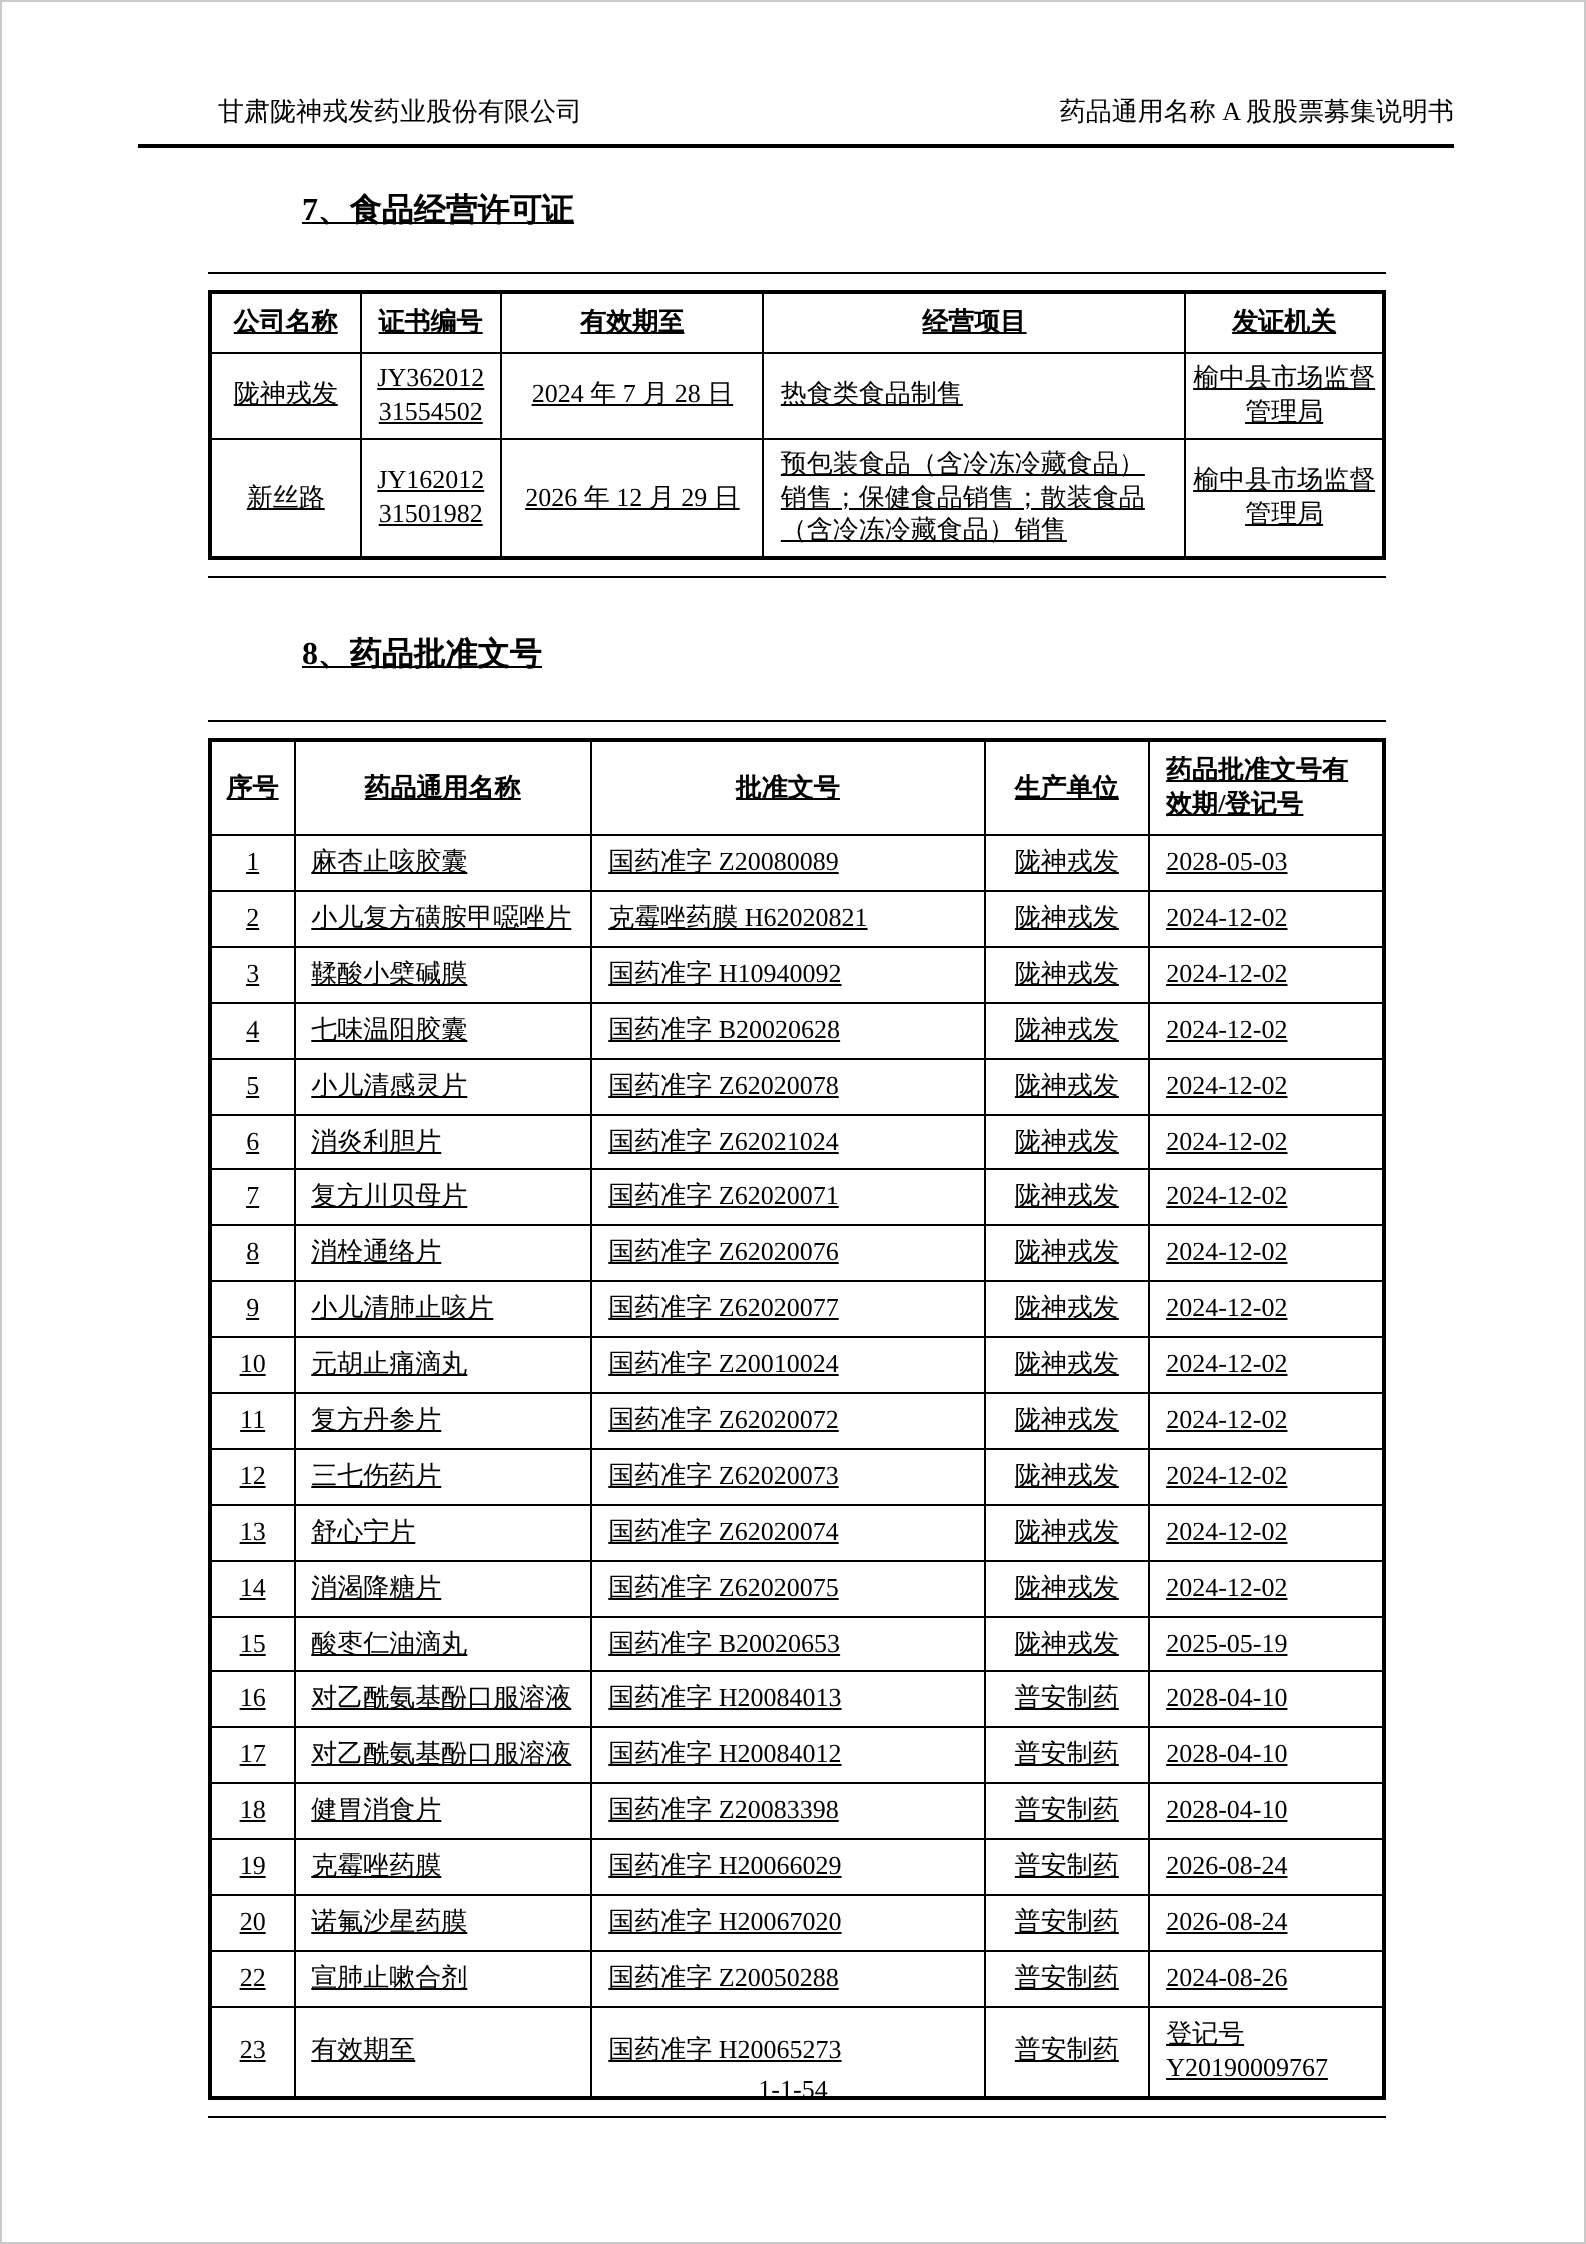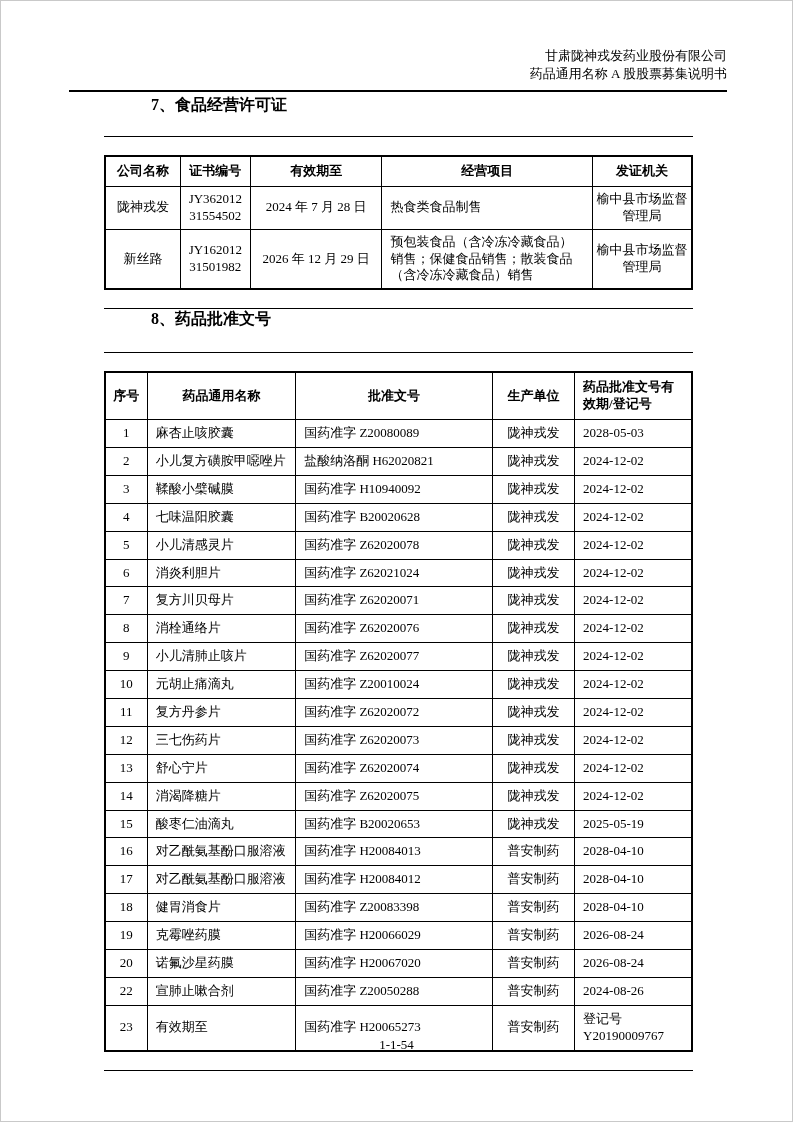--- a/index.html
+++ b/index.html
@@ -6,29 +6,29 @@
   html,body { background:#e9e9e9; }
   body { font-family:"Liberation Serif","DejaVu Serif",serif; color:#000; }
   .page {
     position:relative; width:793px; height:1122px; background:#fff;
     margin:0 auto; border:1px solid #c9c9c9; overflow:hidden;
   }
   
   .pageheader {
     position:absolute; left:68px; top:46px; width:658px;
     display:flex; justify-content:space-between; align-items:flex-end;
-    border-bottom:2px solid #000; padding-bottom:7px; font-size:13px;flex-direction:column;
+    border-bottom:2px solid #000; padding-bottom:7px; font-size:13px;
   }
   .pageheader .hl { margin-left:40px; }
   
-  .content { position:absolute; left:103px; top:84px; width:589px; }
+  .content { position:absolute; left:103px; top:84px; width:589px;text-decoration:underline; }
   .secheading { font-size:16px; font-weight:bold; margin:10px 0 20px 47px; }
-  .secheading.second { margin-top:0; margin-bottom:22px; }
-  
-  .tblwrap { border-top:1px solid #000; border-bottom:1px solid #000; padding:18px 0; }
+  .secheading.second { margin-top:28px; margin-bottom:22px; }
+  
+  .tblwrap { border-top:1px solid #000; border-bottom:1px solid #000; padding:8px 0; }
   table { width:100%; border-collapse:collapse; border:2px solid #000; table-layout:fixed; }
   th,td { border:1px solid #000; font-size:13px; line-height:1.3; vertical-align:middle; }
   th { font-weight:bold; text-align:center; padding:6px 5px; }
   td { padding:4px 8px; }
   .t2 td { padding:5px 8px; }
   td.c { text-align:center; }
   td.l { text-align:left; }
   td.tight { padding-left:3px; padding-right:3px; }
   th.hl { text-align:left; padding-left:8px; }
   
@@ -109,21 +109,21 @@
         <tr>
               <td class="c">1</td>
               <td class="l">麻杏止咳胶囊</td>
               <td class="l">国药准字 Z20080089</td>
               <td class="c">陇神戎发</td>
               <td class="l">2028-05-03</td>
             </tr>
             <tr>
               <td class="c">2</td>
               <td class="l">小儿复方磺胺甲噁唑片</td>
-              <td class="l">盐酸纳洛酮 H62020821</td>
+              <td class="l">克霉唑药膜 H62020821</td>
               <td class="c">陇神戎发</td>
               <td class="l">2024-12-02</td>
             </tr>
             <tr>
               <td class="c">3</td>
               <td class="l">鞣酸小檗碱膜</td>
               <td class="l">国药准字 H10940092</td>
               <td class="c">陇神戎发</td>
               <td class="l">2024-12-02</td>
             </tr>

